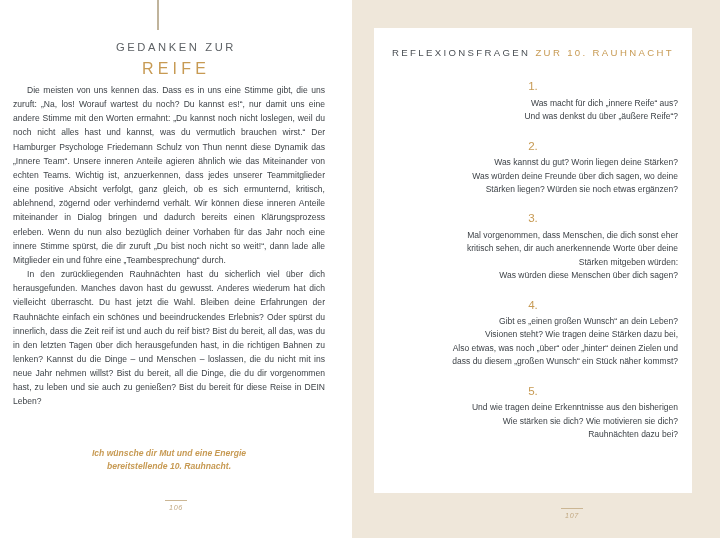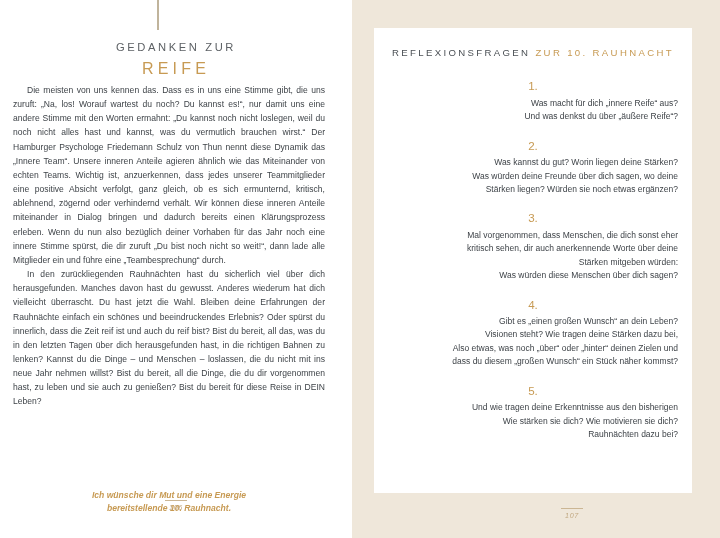--- a/index.html
+++ b/index.html
@@ -86,21 +86,20 @@
     position: absolute;
     left: 13px;
     top: 447px;
     width: 312px;
     text-align: center;
     font-size: 8.6px;
     line-height: 13.4px;
     color: #c79a53;
     font-style: italic;
     font-weight: bold;
-    margin-top: 42px;
   }
 
   .folio {
     position: absolute;
     bottom: 18px;
     width: 100%;
     text-align: center;
     font-size: 7.2px;
     color: #c2a983;
     letter-spacing: 0.6px;

